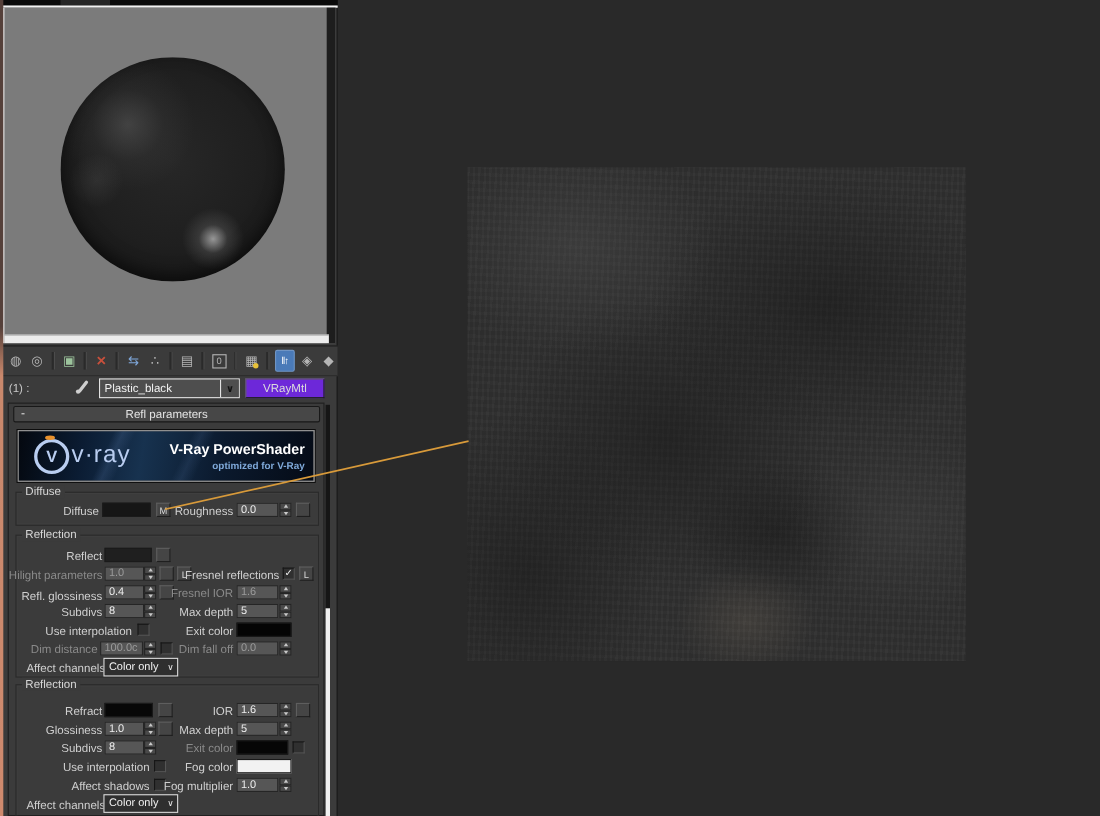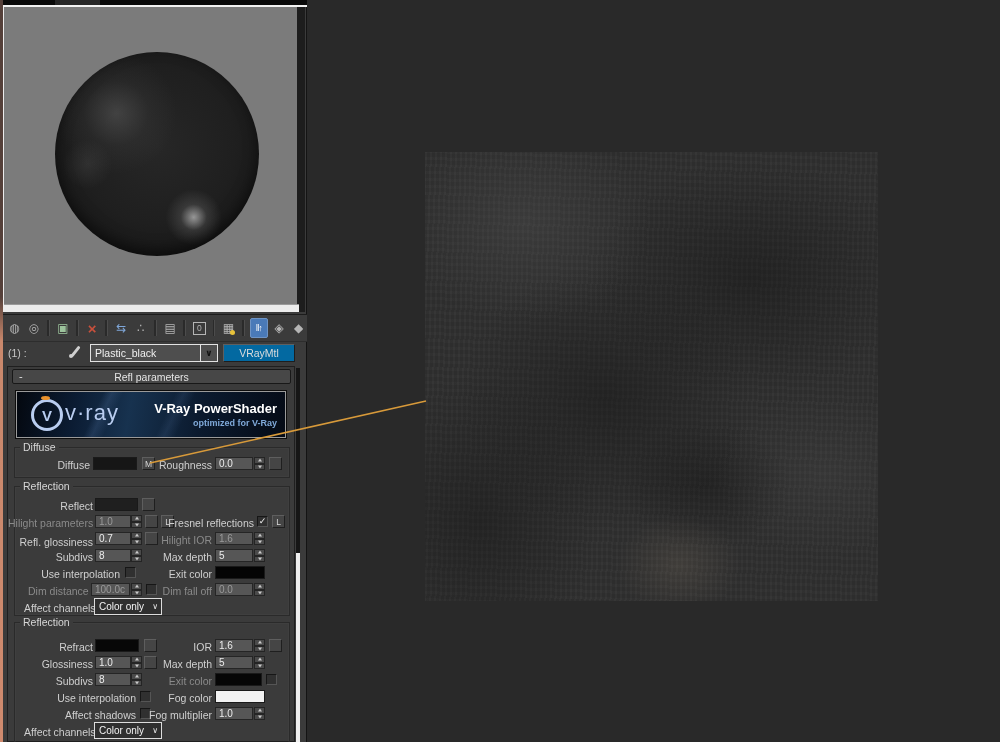--- a/index.html
+++ b/index.html
@@ -45,21 +45,21 @@
   
   .slot-label{position:absolute;left:8px;top:347px;font-size:10.5px;color:#c8c8c8;}
   .dropper{position:absolute;left:68px;top:344px;width:16px;height:16px;}
   .dropper i{position:absolute;left:6px;top:1px;width:3px;height:13px;background:#cfcfcf;border-radius:2px;transform:rotate(38deg);}
   .dropper b{position:absolute;left:1px;top:10px;width:4px;height:4px;background:#cfcfcf;border-radius:50%;}
   .combo-top{position:absolute;left:90px;top:344px;width:128px;height:18px;background:#4e4e4e;
       border:1px solid #e2e2e2;box-sizing:border-box;color:#f0f0f0;font-size:10.5px;
       display:flex;align-items:center;padding-left:4px;}
   .combo-top .arrow{position:absolute;right:0;top:0;width:16px;height:100%;border-left:1px solid #e2e2e2;
       display:flex;align-items:center;justify-content:center;color:#111;font-size:9px;font-weight:bold;background:#4e4e4e;}
-  .btn-type{position:absolute;left:223px;top:344px;width:72px;height:18px;background:#0369a1;
+  .btn-type{position:absolute;left:223px;top:344px;width:72px;height:18px;background:#6d28d9;
       border:1px solid;border-color:#5f5f5f #1e1e1e #1e1e1e #5f5f5f;box-sizing:border-box;
       color:#dcdcdc;font-size:10.5px;display:flex;align-items:center;justify-content:center;}
 
   
   .rollout{position:absolute;left:7px;top:366px;width:288px;height:376px;border:1px solid #1f1f1f;background:#3b3b3b;box-sizing:border-box;}
   .roll-header{position:absolute;left:12px;top:369px;width:279px;height:15px;background:#474747;
       border:1px solid #181818;border-radius:2px;box-sizing:border-box;color:#e4e4e4;font-size:10.5px;
       display:flex;align-items:center;justify-content:center;}
   .roll-minus{position:absolute;left:6px;top:0;color:#e4e4e4;font-size:11px;}
 
@@ -216,27 +216,27 @@
         <i class="up"></i>
         <i class="dn"></i>
       </div>
     <div class="mapbtn" style="left:145px;top:515px;"></div>
     <div class="mapbtn" style="left:161px;top:515px;">L</div>
     <span class="lbl" style="left:168px;top:517px;width:86px;">Fresnel reflections</span>
     <div class="cb" style="left:257px;top:516px;">✓</div>
     <div class="mapbtn" style="left:272px;top:515px;">L</div>
 
     <span class="lbl" style="left:16px;top:536px;width:77px;">Refl. glossiness</span>
-    <div class="box" style="left:95px;top:532px;width:36px;">0.7</div>
+    <div class="box" style="left:95px;top:532px;width:36px;">0.4</div>
     <div class="spin" style="left:131px;top:532px;">
         <i class="up"></i>
         <i class="dn"></i>
       </div>
     <div class="mapbtn" style="left:145px;top:532px;"></div>
-    <span class="lbl dis" style="left:150px;top:534px;width:62px;">Hilight IOR</span>
+    <span class="lbl dis" style="left:150px;top:534px;width:62px;">Fresnel IOR</span>
     <div class="box dis" style="left:215px;top:532px;width:38px;">1.6</div>
     <div class="spin" style="left:254px;top:532px;">
         <i class="up"></i>
         <i class="dn"></i>
       </div>
 
     <span class="lbl" style="left:43px;top:551px;width:50px;">Subdivs</span>
     <div class="box" style="left:95px;top:549px;width:36px;">8</div>
     <div class="spin" style="left:131px;top:549px;">
         <i class="up"></i>

